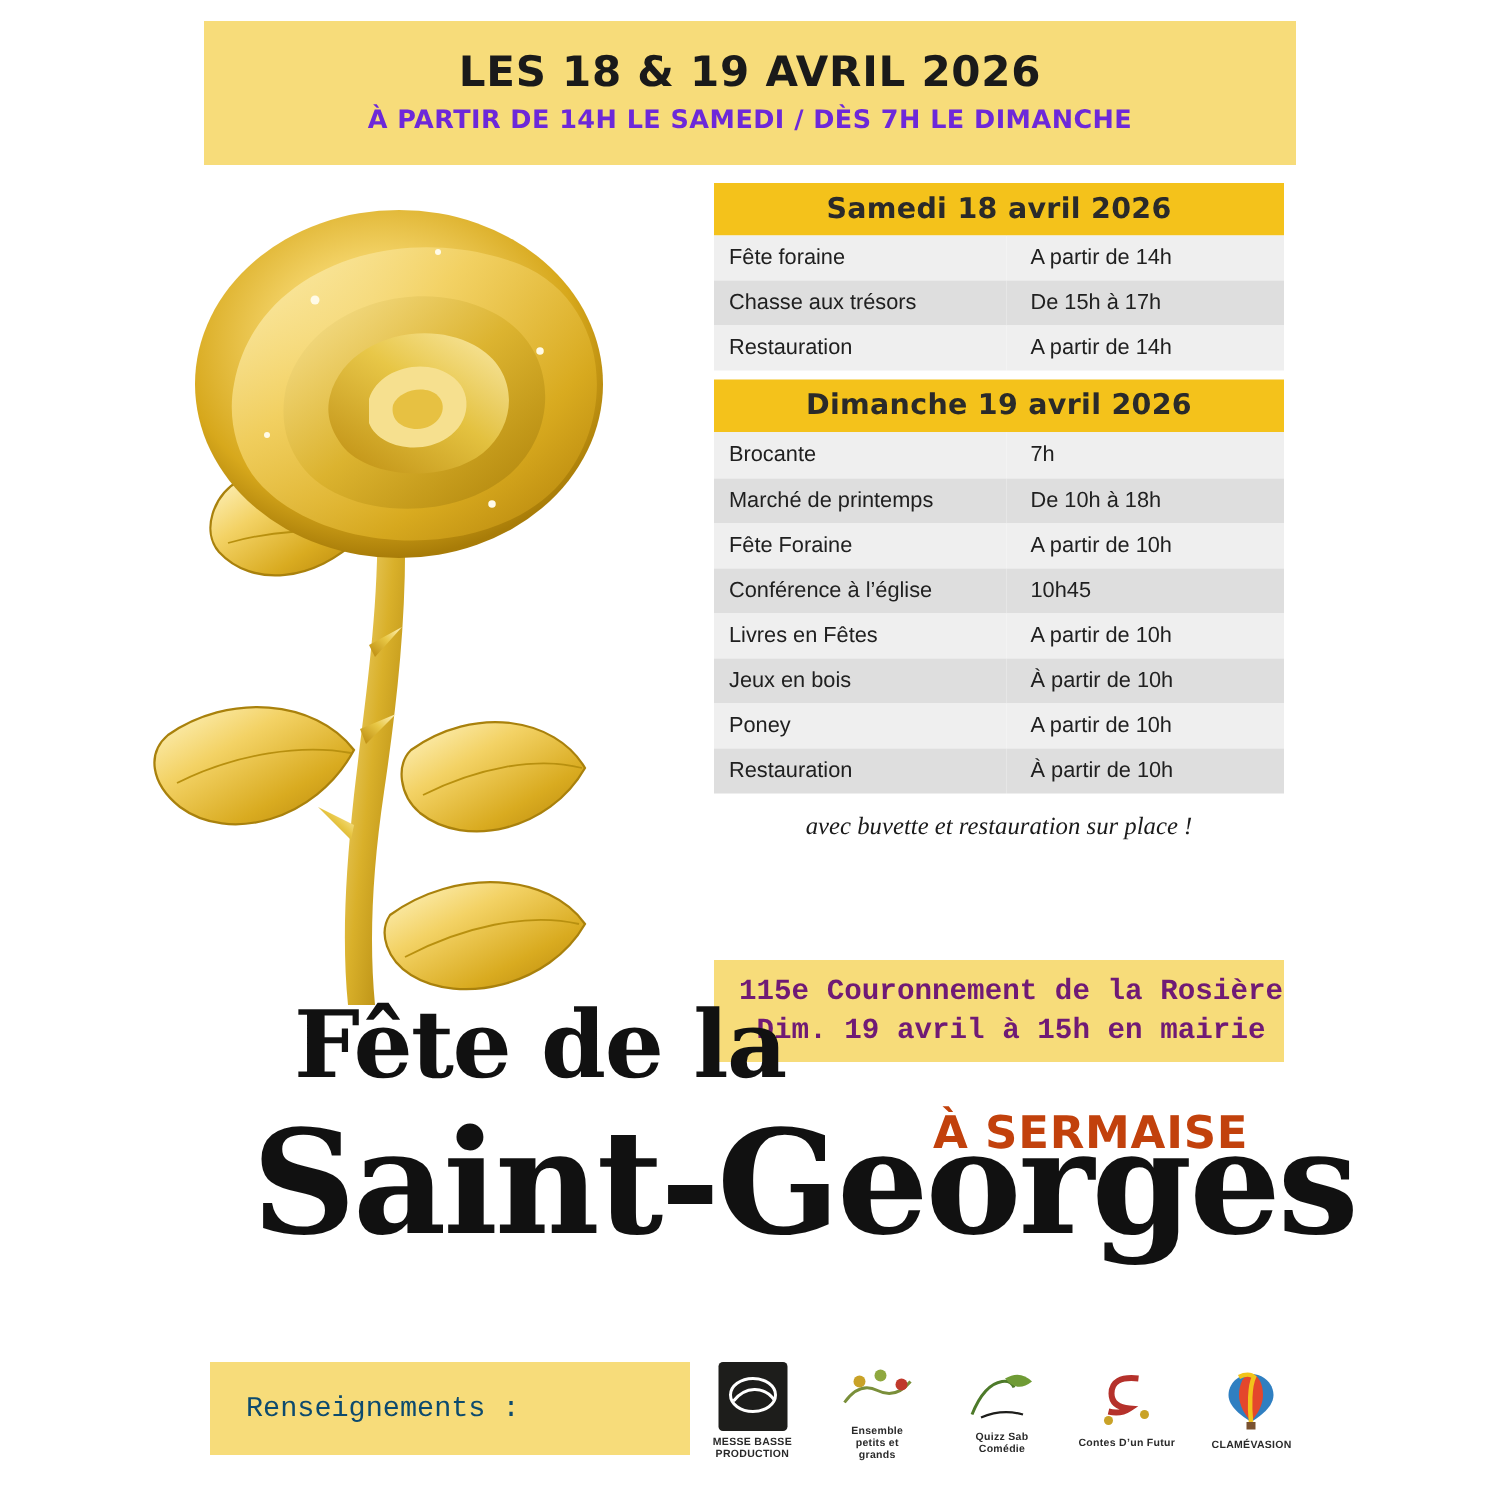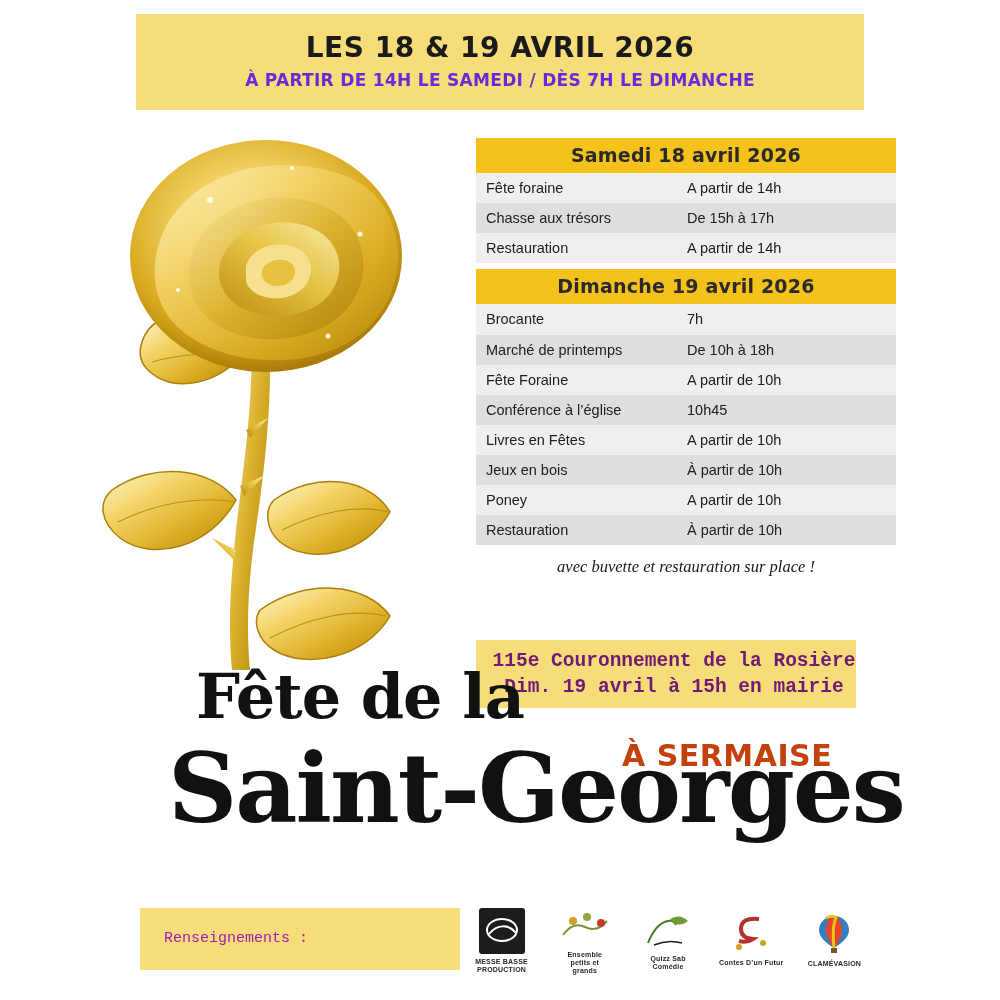--- a/index.html
+++ b/index.html
@@ -42,22 +42,22 @@
     font-weight: 700;
     font-size: 17px;
     letter-spacing: 0.3px;
     color: #6d28d9;
     text-align: center;
   }
 
   
   .program {
     position: absolute;
-    left: 476px; top: 138px;
-    width: 420px;
+    left: 476px; top: 122px;
+    width: 380px;
   }
   .table-head {
     background: #f4c21b;
     color: #2a2a2a;
     font-family: "DejaVu Sans", sans-serif;
     font-weight: 700;
     font-size: 19px;
     text-align: center;
     padding: 6px 0 7px 0;
     letter-spacing: 0.2px;
@@ -151,22 +151,22 @@
     left: 140px; top: 908px;
     width: 320px; height: 62px;
     background: #f7dc7a;
     display: flex;
     flex-direction: column;
     justify-content: center;
     padding-left: 24px;
   }
   .footer-line {
     font-family: "Liberation Mono", monospace;
-    font-size: 15px;
-    color: #a21caf;
+    font-size: 19px;
+    color: #0c4a6e;
     line-height: 1.5;
   }
 
   .logos {
     position: absolute;
     left: 468px; top: 900px;
     width: 400px; height: 80px;
     display: flex;
     align-items: center;
     gap: 16px;

